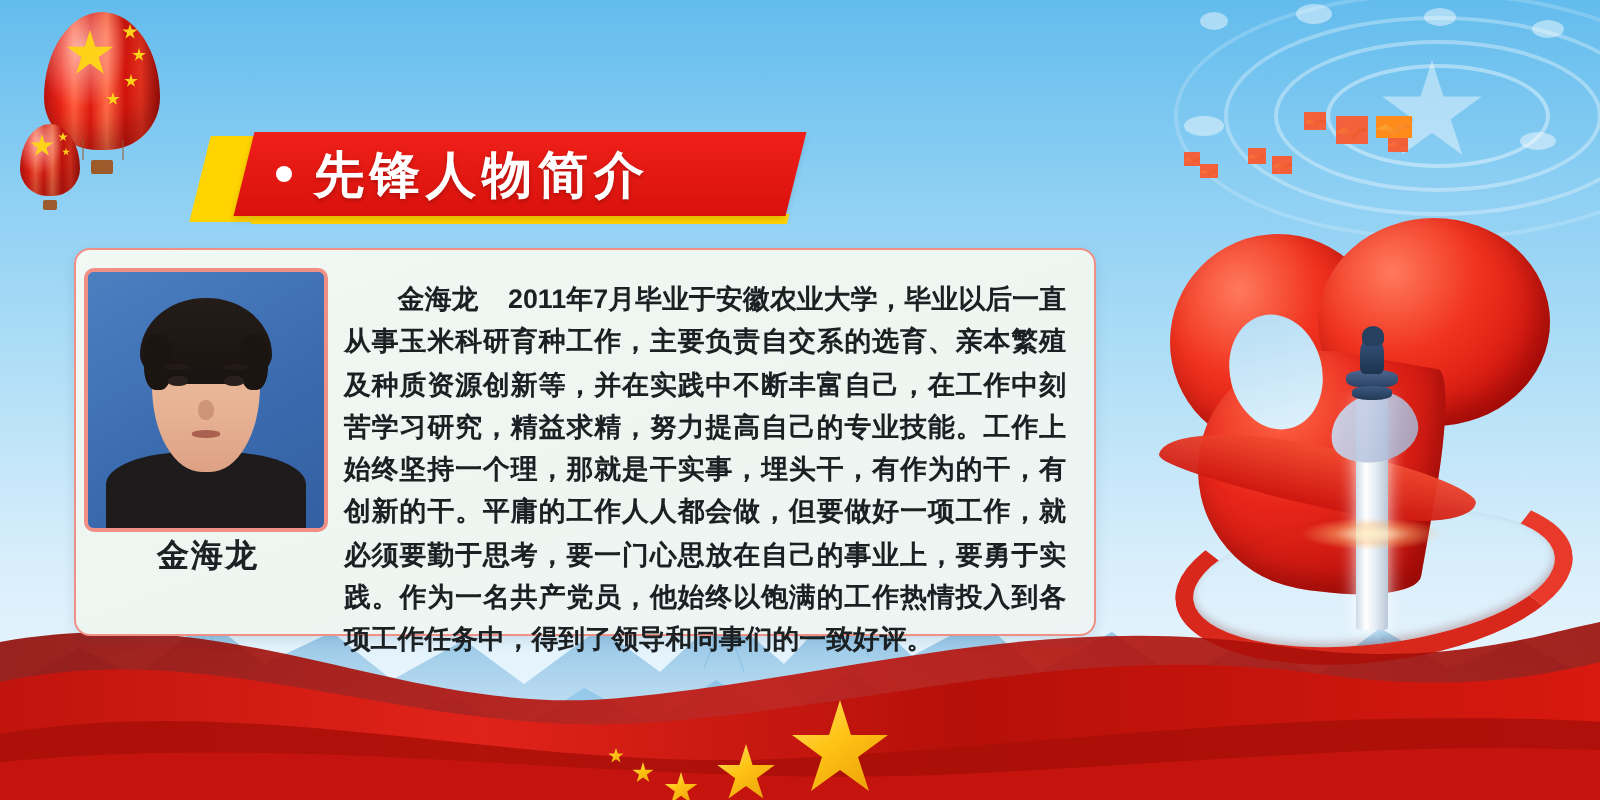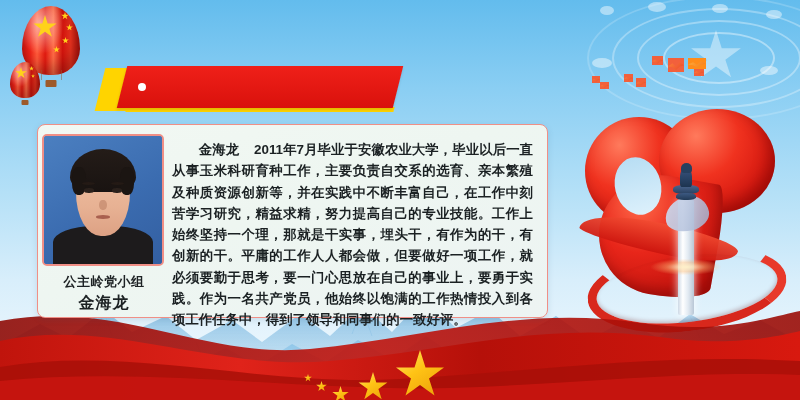--- a/index.html
+++ b/index.html
@@ -329,20 +329,21 @@
   <div class="gstar" style="left:332px;top:386px;width:17px;height:17px;"></div>
   <div class="gstar" style="left:316px;top:381px;width:11px;height:11px;"></div>
   <div class="gstar" style="left:304px;top:374px;width:8px;height:8px;"></div>
 
   <div id="banner">
     <div class="ylw"></div>
     <div class="ystrip"></div>
     <div class="redbar"></div>
     <div class="txt">
       <span class="bullet"></span>
+      <span>先锋人物简介</span>
     </div>
   </div>
 
   <div id="card">
 
     <div id="photo-block">
       <div class="frame">
         <div class="p-bg"></div>
         <div class="p-shoulder"></div>
         <div class="p-neck"></div>
@@ -351,21 +352,20 @@
         <div class="p-hair2"></div>
         <div class="p-hair3"></div>
         <div class="p-brow l"></div>
         <div class="p-brow r"></div>
         <div class="p-eye l"></div>
         <div class="p-eye r"></div>
         <div class="p-nose"></div>
         <div class="p-mouth"></div>
       </div>
       <div class="cap">
-        <div class="org">公主岭党小组</div>
         <div class="nm">金海龙</div>
       </div>
     </div>
 
     <div id="bio">
       <span class="lead"></span><span class="who">金海龙</span><span>2011年7月毕业于安徽农业大学，毕业以后一直从事玉米科研育种工作，主要负责自交系的选育、亲本繁殖及种质资源创新等，并在实践中不断丰富自己，在工作中刻苦学习研究，精益求精，努力提高自己的专业技能。工作上始终坚持一个理，那就是干实事，埋头干，有作为的干，有创新的干。平庸的工作人人都会做，但要做好一项工作，就必须要勤于思考，要一门心思放在自己的事业上，要勇于实践。作为一名共产党员，他始终以饱满的工作热情投入到各项工作任务中，得到了领导和同事们的一致好评。</span>
     </div>
 
   </div>
 

